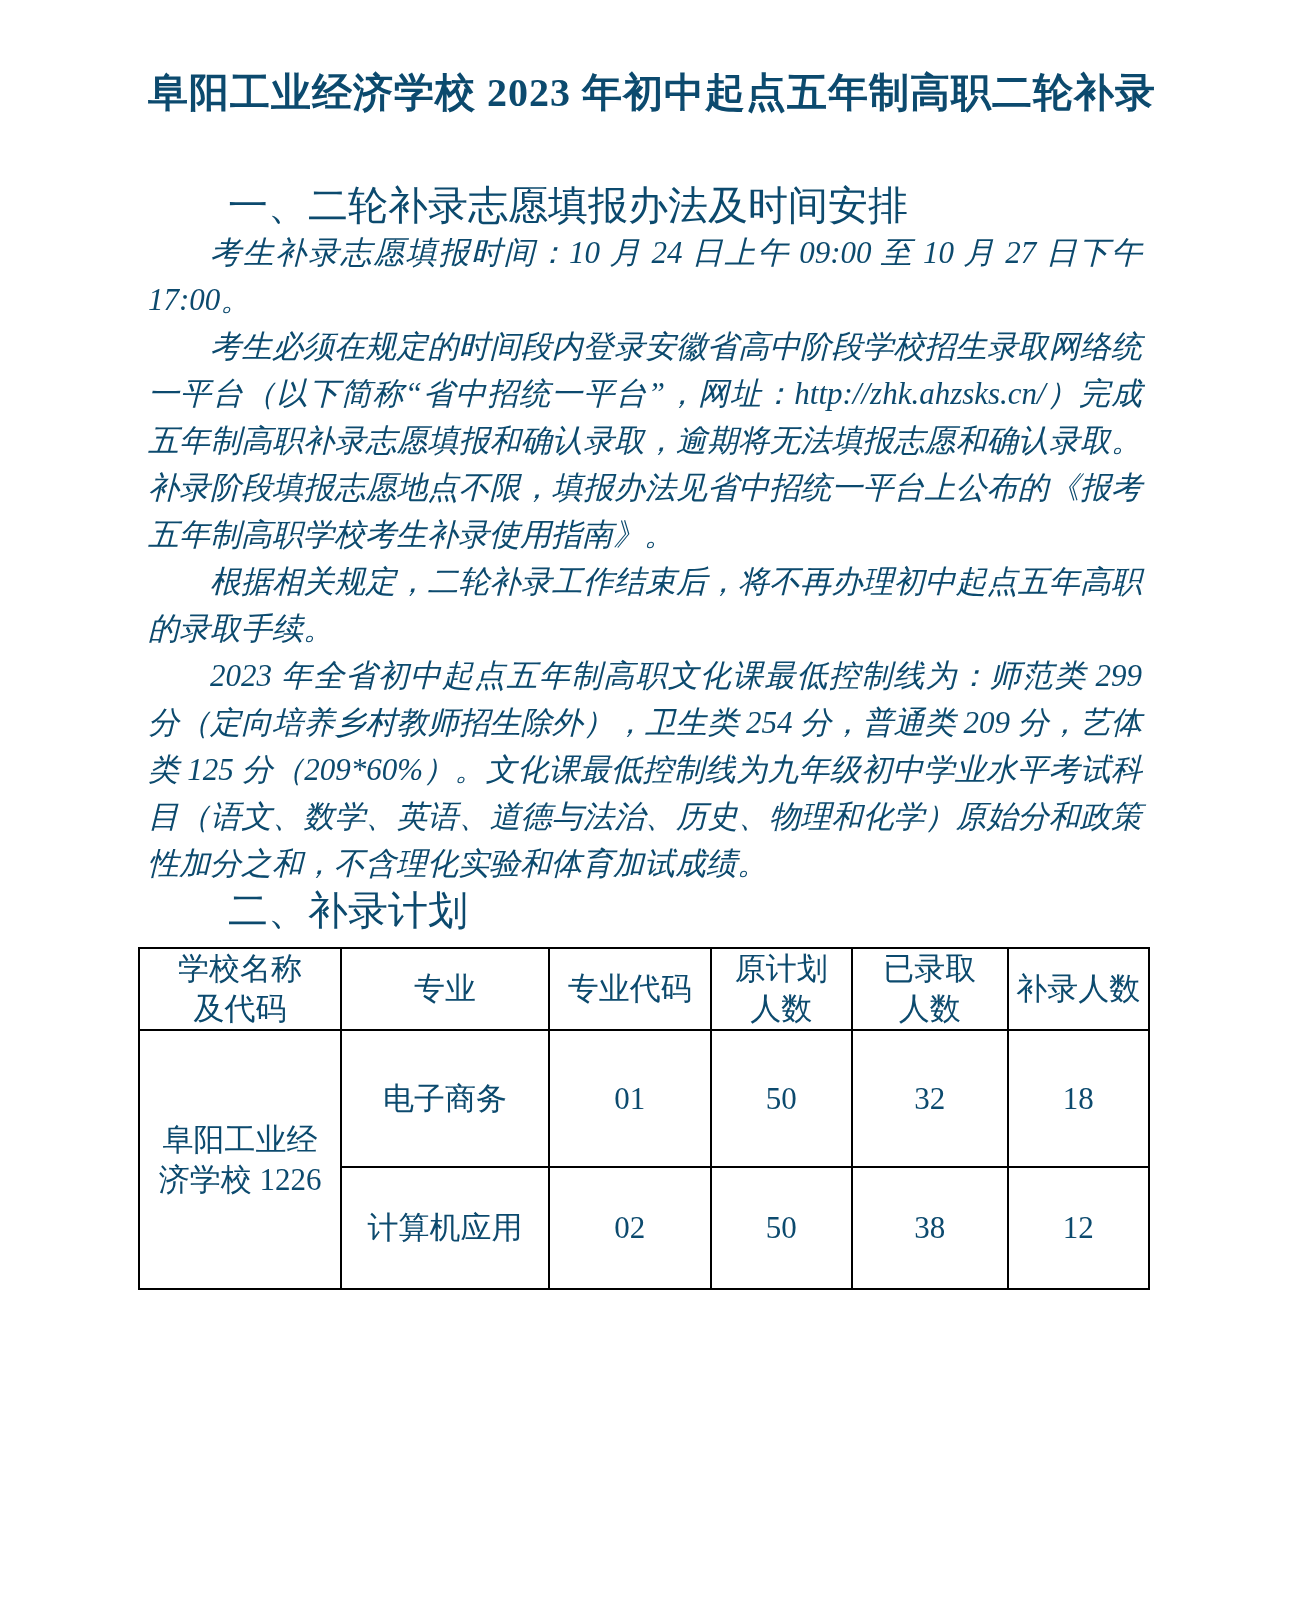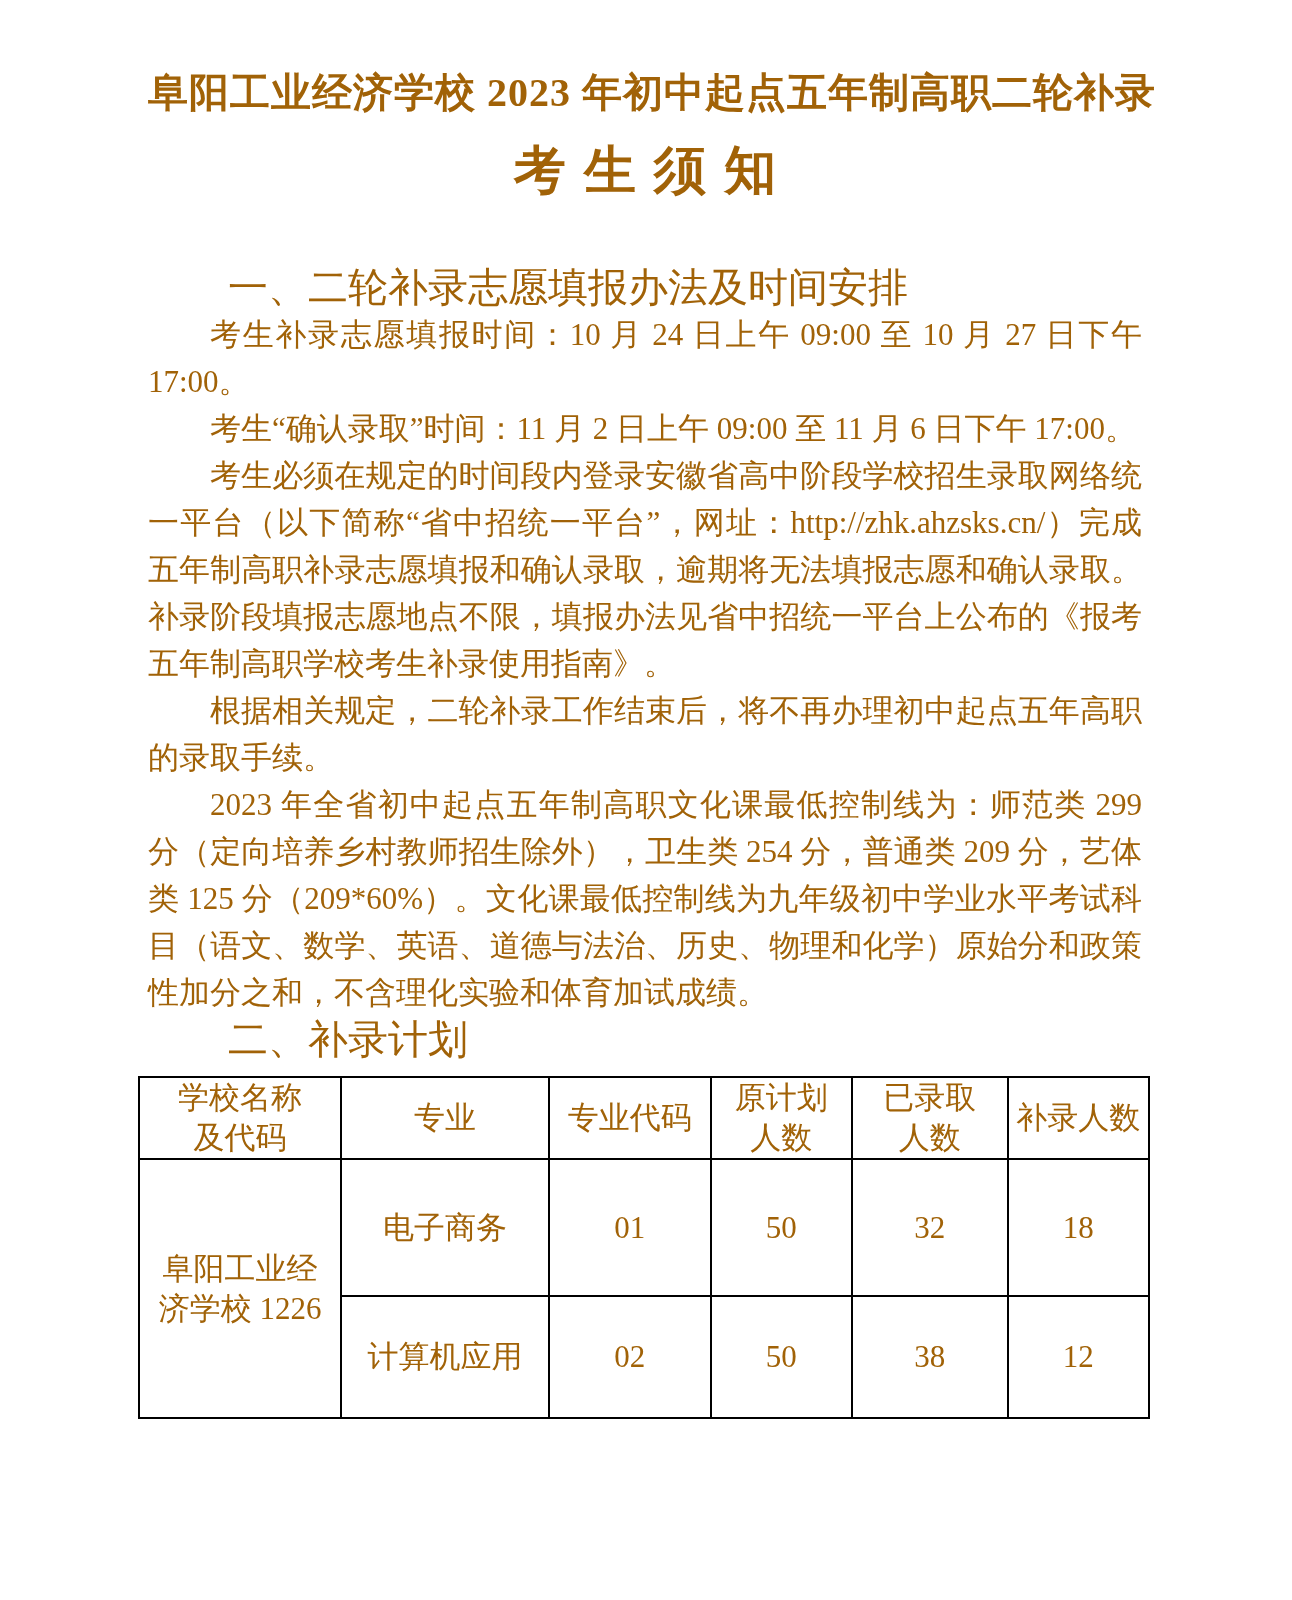--- a/index.html
+++ b/index.html
@@ -5,21 +5,21 @@
   html, body {
     margin: 0;
     padding: 0;
     background: #ffffff;
   }
   .page {
     position: relative;
     width: 1292px;
     height: 1600px;
     background: #ffffff;
-    color: #a16207;
+    color: #0c4a6e;
     font-family: "Liberation Serif", "DejaVu Serif", serif;
     overflow: hidden;
     box-sizing: border-box;
     padding: 66px 150px 0 148px;
   }
   .doc-title {
     margin: 0;
     text-align: center;
     font-size: 40px;
     font-weight: 700;
@@ -46,20 +46,21 @@
     margin: 0;
     font-size: 40px;
     font-weight: 400;
     text-indent: 2em;
     line-height: 47px;
   }
   .para {
     margin: 0;
     text-indent: 2em;
     line-height: 47px;
+    font-style: italic;
   }
   .plan-table {
     width: 1012px;
     margin-left: -10px;
     margin-top: 13px;
     border-collapse: collapse;
     table-layout: fixed;
     font-size: 31px;
   }
   .plan-table th,
@@ -77,28 +78,26 @@
   .row-2 { height: 122px; }
   .school-cell { line-height: 92px; }
   .num-cell, .major-cell { line-height: 1.3; }
 </style>
 </head>
 <body>
 
 <div class="page">
 
   <h1 class="doc-title">阜阳工业经济学校 2023 年初中起点五年制高职二轮补录</h1>
-  <h2 class="doc-subtitle">考生须知</h2>
 
   <div class="body-text">
 
     <p class="section-heading">一、二轮补录志愿填报办法及时间安排</p>
 
     <p class="para">考生补录志愿填报时间：10 月 24 日上午 09:00 至 10 月 27 日下午 17:00。</p>
-    <p class="para">考生“确认录取”时间：11 月 2 日上午 09:00 至 11 月 6 日下午 17:00。</p>
     <p class="para">考生必须在规定的时间段内登录安徽省高中阶段学校招生录取网络统一平台（以下简称“省中招统一平台”，网址：http://zhk.ahzsks.cn/）完成五年制高职补录志愿填报和确认录取，逾期将无法填报志愿和确认录取。补录阶段填报志愿地点不限，填报办法见省中招统一平台上公布的《报考五年制高职学校考生补录使用指南》。</p>
     <p class="para">根据相关规定，二轮补录工作结束后，将不再办理初中起点五年高职的录取手续。</p>
     <p class="para">2023 年全省初中起点五年制高职文化课最低控制线为：师范类 299 分（定向培养乡村教师招生除外），卫生类 254 分，普通类 209 分，艺体类 125 分（209*60%）。文化课最低控制线为九年级初中学业水平考试科目（语文、数学、英语、道德与法治、历史、物理和化学）原始分和政策性加分之和，不含理化实验和体育加试成绩。</p>
 
     <p class="section-heading">二、补录计划</p>
 
     <table class="plan-table">
       <colgroup>
         <col style="width:20%">
         <col style="width:20.6%">

